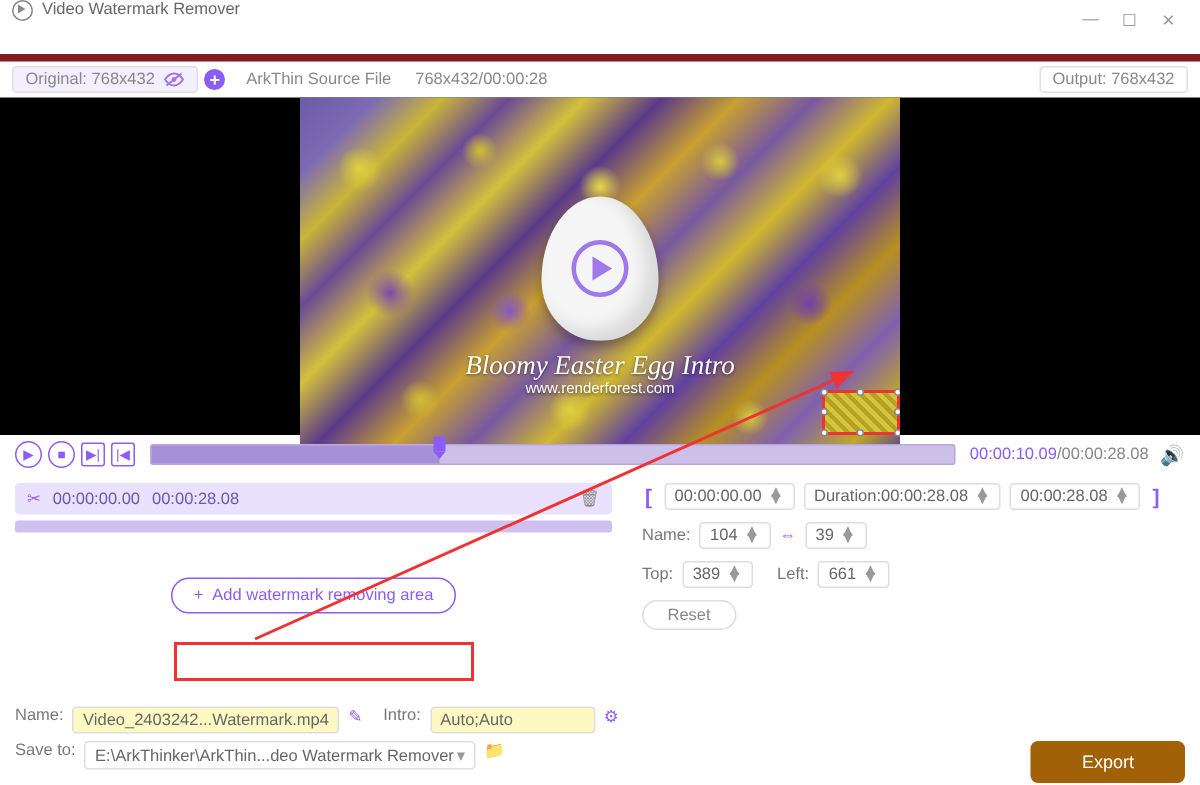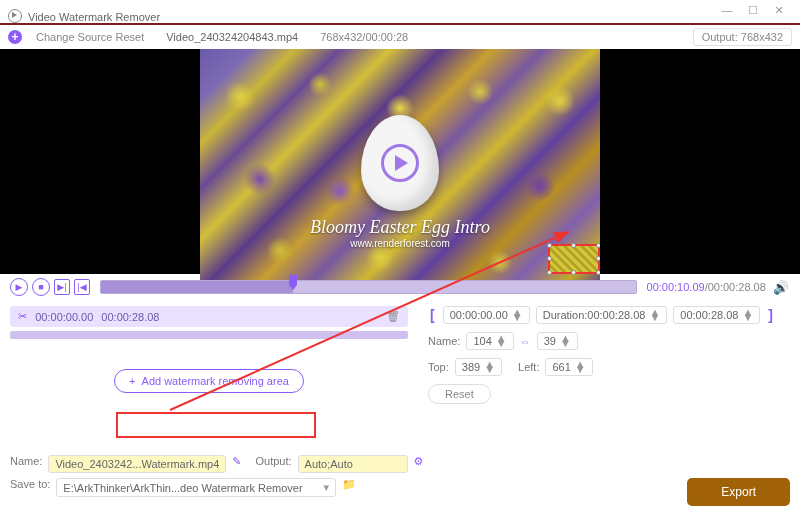--- a/index.html
+++ b/index.html
@@ -1,17 +1,17 @@
 <!DOCTYPE html>
 <html><head>
 <meta charset="utf-8">
 <style>
 *{box-sizing:border-box;margin:0;padding:0;font-family:-apple-system,BlinkMacSystemFont,"Segoe UI",Arial,sans-serif;font-size:11px}
 body{width:800px;height:523px;background:#fff;overflow:hidden}
-.titlebar{height:25px;display:flex;align-items:flex-end;padding:0 8px;border-bottom:2px solid #7f1d1d}
+.titlebar{height:41px;display:flex;align-items:flex-start;padding:0 8px;border-bottom:5px solid #7f1d1d}
 .titlebar .logo{width:14px;height:14px;border:1px solid #888;border-radius:50%;position:relative;margin-right:6px}
 .titlebar .logo::after{content:"";position:absolute;left:3px;top:2px;border-left:5px solid #888;border-top:3px solid transparent;border-bottom:3px solid transparent}
 .titlebar .title{color:#666}
 .titlebar .spacer{flex:1}
 .winbtn{width:26px;height:26px;display:flex;align-items:center;justify-content:center;color:#999;cursor:pointer}
 .infobar{height:24px;display:flex;align-items:center;padding:0 8px;gap:4px}
 .chip{background:#fff;border:1px solid #e0e0e0;padding:2px 8px;color:#888;border-radius:3px;display:flex;align-items:center;gap:6px}
 .chip.active{background:#f3efff}
 .eye{color:#a078e8}
 .plus-circle{width:14px;height:14px;border-radius:50%;background:#8b5cf6;color:#fff;display:flex;align-items:center;justify-content:center;font-weight:bold;font-size:12px;margin-right:4px}
@@ -57,42 +57,51 @@
 .numbox{border:1px solid #ddd;border-radius:3px;padding:2px 6px;background:#fff;display:flex;align-items:center;gap:4px;color:#666}
 .stepper{display:flex;flex-direction:column;line-height:5px;color:#999;font-size:7px}
 .bracket{color:#8b5cf6;font-weight:bold;font-size:14px;padding:0 2px}
 .link-ic{color:#8b5cf6}
 .resetbtn{border:1px solid #ddd;border-radius:10px;padding:3px 16px;color:#888;background:#fff;cursor:pointer}
 .footer{padding:5px 10px}
 .frow{display:flex;align-items:flex-start;gap:6px;margin-bottom:5px;color:#777}
 .txtbox{border:1px solid #ddd;border-radius:3px;padding:2px 6px;background:#fef9c3;color:#666;min-width:150px}
 .pencil{color:#8b5cf6;cursor:pointer}
 .gear{color:#8b5cf6;cursor:pointer}
-.dropdown{border:1px solid #ddd;border-radius:3px;padding:2px 6px;background:#fff;color:#666;display:flex;align-items:center;gap:21px}
+.dropdown{border:1px solid #ddd;border-radius:3px;padding:2px 6px;background:#fff;color:#666;display:flex;align-items:center;gap:2px}
 .dropdown .dd{margin-left:auto;color:#999}
 .folder{color:#8b5cf6;cursor:pointer}
 .export{margin-left:auto;background:#a16207;color:#fff;border:none;border-radius:5px;padding:7px 34px;cursor:pointer;font-size:12px}
 svg{display:block}
 </style>
 </head>
 <body>
 
 <div class="titlebar">
   <div class="logo"></div>
   <div class="title">Video Watermark Remover</div>
   <div class="spacer"></div>
   <div class="winbtn">—</div>
   <div class="winbtn">☐</div>
   <div class="winbtn">✕</div>
 </div>
 
 <div class="infobar">
+  <div class="chip active">
+    <span>Original: 768x432</span>
+    <span class="eye">
+      <svg width="14" height="10" viewBox="0 0 14 10">
+          <path fill="none" stroke="#a078e8" stroke-width="1.3" d="M1 5c2-3 4-4 6-4s4 1 6 4c-2 3-4 4-6 4S3 8 1 5z"></path>
+          <circle cx="7" cy="5" r="1.6" fill="#a078e8"></circle>
+          <line x1="2" y1="9" x2="12" y2="1" stroke="#a078e8" stroke-width="1.3"></line>
+        </svg>
+    </span>
+  </div>
   <div class="plus-circle">+</div>
-  <div class="link">Change Source Reset</div>
-  <div class="filename">Video_240324204843.mp4</div>
+  <div class="link">ArkThin Source File</div>
   <div class="dims">768x432/00:00:28</div>
   <div class="spacer" style="flex:1"></div>
   <div class="chip">
     <span>Output: 768x432</span>
   </div>
 </div>
 
 <div class="preview">
   <div class="video">
     <div class="flowers"></div>
@@ -219,21 +228,21 @@
       </defs>
     <line x1="10" y1="182" x2="408" y2="4" stroke="#e33" stroke-width="2" marker-end="url(#ah)"></line>
   </svg>
 </div>
 
 <div class="footer">
   <div class="frow">
     <span>Name:</span>
     <div class="txtbox"><span>Video_2403242...Watermark.mp4</span></div>
     <span class="pencil">✎</span>
-    <span style="margin-left:8px">Output:</span>
+    <span style="margin-left:8px">Intro:</span>
     <div class="txtbox" style="min-width:110px"><span>Auto;Auto</span></div>
     <span class="gear">⚙</span>
   </div>
   <div class="frow">
     <span>Save to:</span>
     <div class="dropdown" style="min-width:260px">
       <span>E:\ArkThinker\ArkThin...deo Watermark Remover</span>
         <span class="dd">▾</span>
     </div>
     <span class="folder">📁</span>

